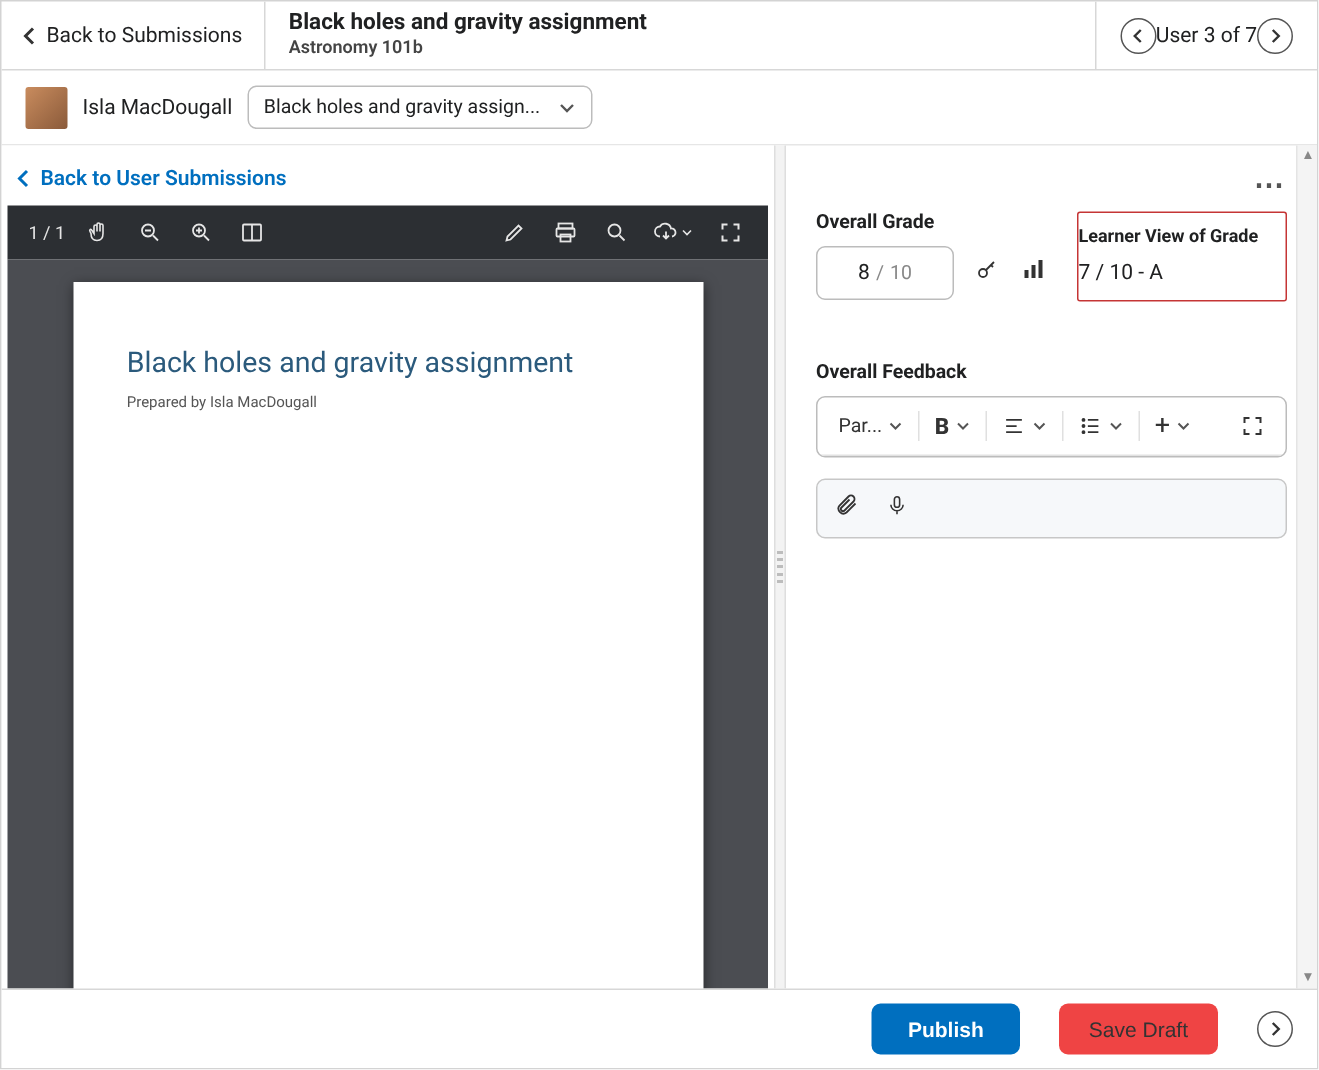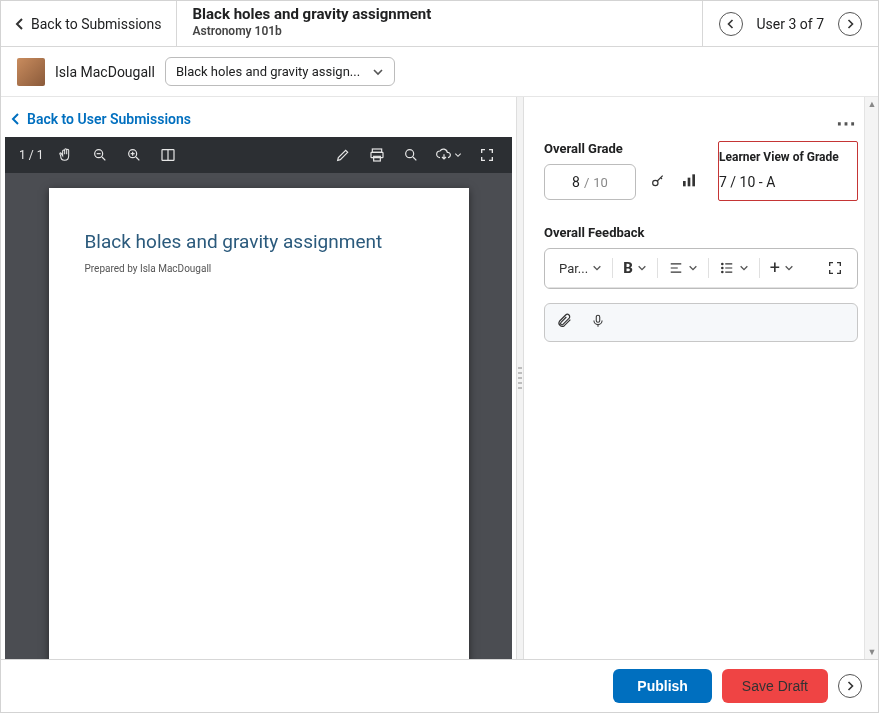--- a/index.html
+++ b/index.html
@@ -6,21 +6,21 @@
   html, body { margin: 0; padding: 0; font-family: -apple-system, BlinkMacSystemFont, "Segoe UI", Roboto, Arial, sans-serif; font-size: 14px; color: #202122; background: #fff; }
   .app { width: 879px; height: 713px; border: 1px solid #d3d3d3; position: relative; overflow: hidden; background: #fff; }
 
   
   .header { display: flex; align-items: stretch; border-bottom: 1px solid #d7d7d7; height: 46px; }
   .header .back-cell { display: flex; align-items: center; padding: 0 14px; border-right: 1px solid #d7d7d7; cursor: pointer; white-space: nowrap; }
   .header .back-cell svg { margin-right: 6px; }
   .header .title-cell { flex: 1; padding: 4px 16px 0 16px; }
   .header .title-cell .title { font-weight: 700; font-size: 15px; line-height: 18px; }
   .header .title-cell .subtitle { font-size: 12px; color: #444; margin-top: 1px; font-weight: 600; }
-  .header .nav-cell { display: flex; align-items: center; gap: 14px; padding: 0 16px; border-left: 1px solid #d7d7d7; }
+  .header .nav-cell { display: flex; align-items: center; padding: 0 16px; border-left: 1px solid #d7d7d7; }
   .circ-btn { width: 24px; height: 24px; border-radius: 50%; border: 1.5px solid #555; display: flex; align-items: center; justify-content: center; cursor: pointer; background: #fff; }
   .circ-btn svg { display: block; }
 
   
   .subhead { display: flex; align-items: center; padding: 10px 16px; gap: 10px; border-bottom: 1px solid #e6e6e6; }
   .avatar { width: 28px; height: 28px; border-radius: 2px; background: linear-gradient(135deg, #c98c5e, #8a5a3a); display: inline-block; }
   .learner-name { font-size: 14px; }
   .dropdown { display: flex; align-items: center; border: 1px solid #bcbcbc; border-radius: 6px; padding: 6px 10px; min-width: 230px; justify-content: space-between; cursor: pointer; background: #fff; }
   .dropdown span { font-size: 13px; }
 
@@ -57,33 +57,33 @@
   .grade-input-wrap { display: flex; align-items: center; gap: 14px; }
   .grade-box { border: 1px solid #bcbcbc; border-radius: 6px; width: 92px; height: 36px; display: flex; align-items: center; justify-content: center; gap: 4px; }
   .grade-box .g-val { font-size: 14px; }
   .grade-box .g-sep { color: #888; font-size: 13px; }
   .grade-box .g-max { color: #888; font-size: 13px; }
   .key-icon, .bars-icon { color: #555; cursor: pointer; }
   .learner-view { border: 1.5px solid #c53535; border-radius: 2px; padding: 8px 10px 10px 0; width: 140px; }
   .learner-view .sec-label { font-size: 12px; margin-bottom: 10px; }
   .learner-view .val { font-size: 14px; }
 
-  .feedback-section { margin-top: 24px; }
+  .feedback-section { margin-top: 40px; }
   .editor { border: 1px solid #bcbcbc; border-radius: 6px; overflow: hidden; }
   .editor-tb { display: flex; align-items: center; gap: 4px; padding: 6px 10px; border-bottom: 1px solid #e2e2e2; }
   .editor-tb .tb-btn { display: flex; align-items: center; gap: 4px; padding: 4px 4px; cursor: pointer; color: #333; font-size: 13px; }
   .editor-tb .sep { width: 1px; height: 20px; background: #e0e0e0; margin: 0 2px; }
   .editor-body { min-height: 190px; padding: 12px 14px; font-size: 15px; line-height: 1.5; resize: vertical; position: relative; }
   .editor-body::after { content: ""; position: absolute; right: 3px; bottom: 3px; width: 12px; height: 12px; background: repeating-linear-gradient(135deg, #999 0 1.5px, transparent 1.5px 4px); }
 
   .attach-row { border: 1px solid #c7c7c7; border-radius: 6px; background: #f6f8fa; margin-top: 14px; padding: 8px 12px; display: flex; gap: 18px; }
   .attach-row .abtn { cursor: pointer; color: #333; }
 
   
-  .footer { position: absolute; left: 0; right: 0; bottom: 0; height: 53px; border-top: 1px solid #d7d7d7; background: #fff; display: flex; align-items: center; justify-content: flex-end; padding: 0 16px; gap: 10px; }
+  .footer { position: absolute; left: 0; right: 0; bottom: 0; height: 53px; border-top: 1px solid #d7d7d7; background: #fff; display: flex; align-items: center; justify-content: flex-end; padding: 0 16px; gap: 26px; }
   .btn-primary { background: #006fbf; color: #fff; border: none; border-radius: 6px; padding: 9px 24px; font-weight: 700; font-size: 14px; cursor: pointer; }
   .btn-secondary { background: #ef4444; color: #333; border: none; border-radius: 6px; padding: 9px 20px; font-weight: 400; font-size: 14px; cursor: pointer; }
 
   
   .chev { width: 10px; height: 10px; }
 
   
   .app-scroll { position: absolute; right: 0; top: 96px; bottom: 53px; width: 14px; background: #f4f4f4; border-left: 1px solid #e4e4e4; }
   .app-scroll .up, .app-scroll .down { position: absolute; left: 0; width: 14px; height: 14px; font-size: 9px; color: #888; text-align: center; line-height: 14px; }
   .app-scroll .up { top: 0; }

